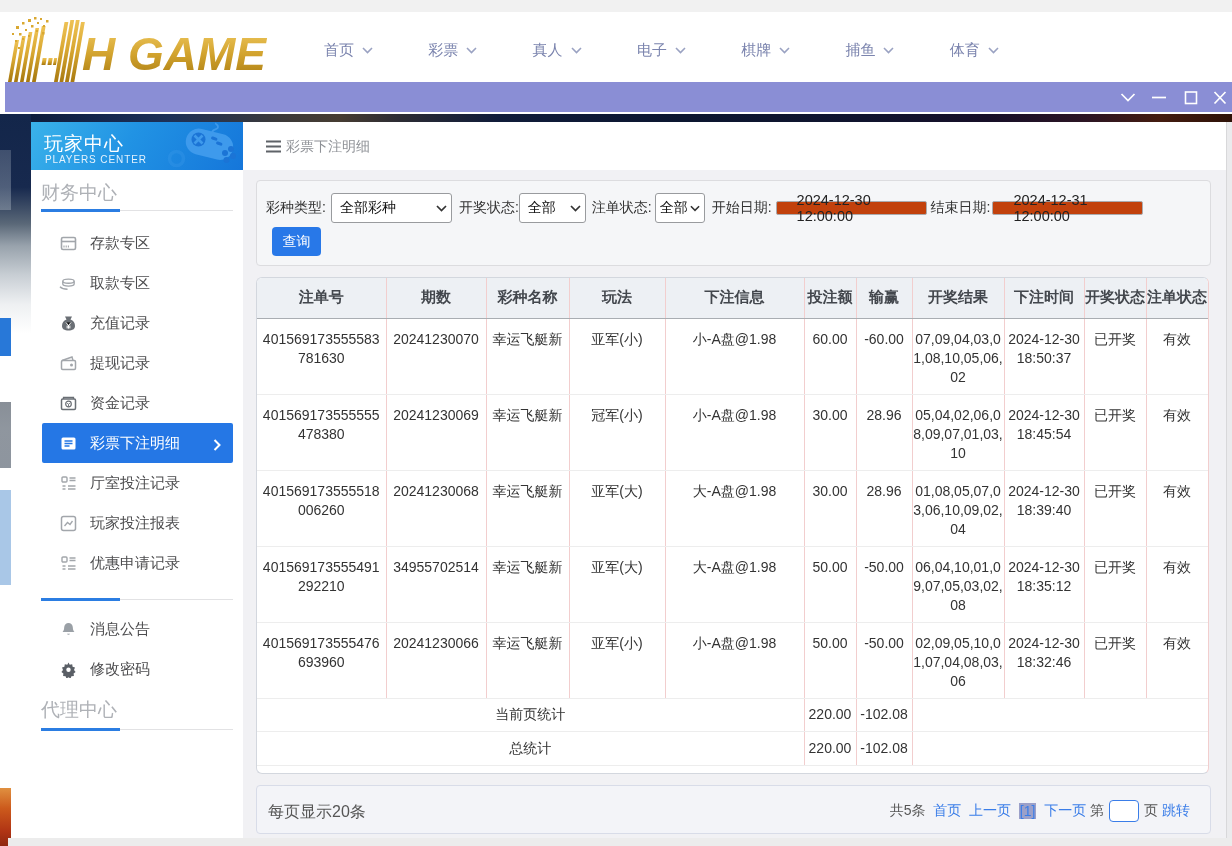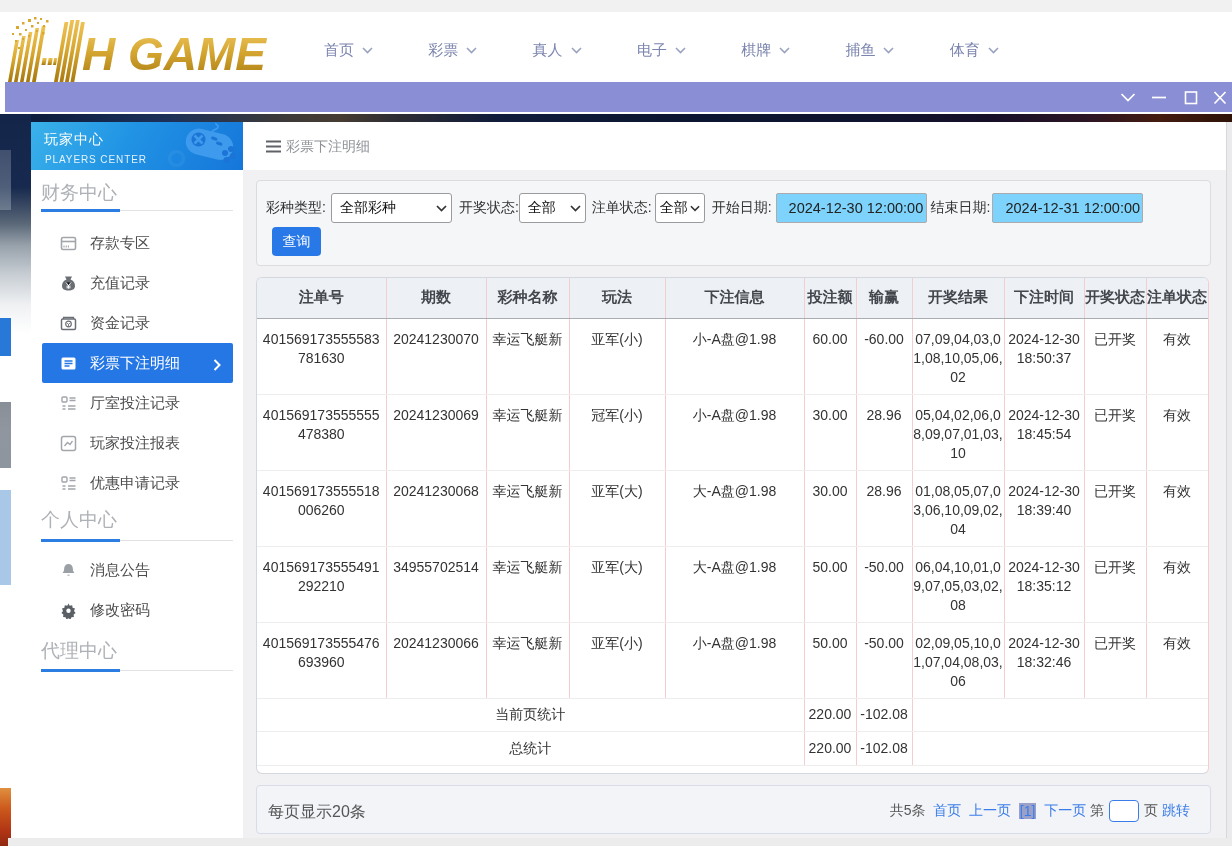--- a/index.html
+++ b/index.html
@@ -25,21 +25,21 @@
   background:linear-gradient(90deg,#0c1a38 0%,#16284e 8%,#1d3158 13%,#3c3a3a 22%,#463c32 27%,#2c2c34 32%,#101c3a 40%,#0c1630 55%,#10142e 70%,#170f28 80%,#2c1524 88%,#441c10 94%,#2e1208 100%); }
 #leftstrip { left:0; top:114px; width:31px; height:732px;
   background:linear-gradient(180deg,#13264a 0%,#17294e 10%,#5a6878 15%,#98a2ac 18%,#c8ced4 22%,#eef0f2 26%,#fff 30%,#fff 100%); }
 .lsb { left:0; width:11px; }
 #rightstrip { left:1226px; top:122px; width:6px; height:716px; background:#ebebed; border-left:1px solid #d8d8da; }
 #botstrip { left:8px; top:838px; width:1224px; height:8px; background:#ececec; }
 
 
 #sidebar { left:31px; top:122px; width:212px; height:716px; background:#fff; overflow:hidden; }
 #sbhead { position:relative; width:212px; height:48px; background:linear-gradient(120deg,#3ab2ea 0%,#2193e4 45%,#1576da 100%); overflow:hidden; }
-#sbhead .t1 { position:absolute; left:13px; top:9px; font-size:14px; color:#fff; letter-spacing:1px; }
+#sbhead .t1 { position:absolute; left:13px; top:9px; font-size:19px; color:#fff; letter-spacing:1px; }
 #sbhead .t2 { position:absolute; left:14px; top:31.5px; font-size:10px; color:#e4f2fd; letter-spacing:0.9px; }
 .sec-title { margin:0 0 0 10px; font-size:19px; line-height:21px; color:#aeb1b6; }
 .sec-line { position:relative; margin-left:10px; width:192px; height:3px; }
 .sec-line .blue { position:absolute; left:0; top:0; width:79px; height:3px; background:#2b7de2; }
 .sec-line .gray { position:absolute; left:79px; top:1px; width:113px; height:1px; background:#e2e2e4; }
 .mi { position:relative; height:40px; display:flex; align-items:center; }
 .mi .ic { position:absolute; left:28px; width:18px; height:18px; display:flex; align-items:center; justify-content:center; }
 .mi .tx { position:absolute; left:59px; font-size:15px; color:#4c4c4e; }
 .mi.sel { background:#2577e5; margin-left:11px; width:191px; border-radius:2px; }
 .mi.sel .ic { left:17px; }
@@ -49,21 +49,21 @@
 
 #content { left:243px; top:122px; width:983px; height:716px; background:#f1f1f4; }
 #crumb { position:absolute; left:0; top:0; width:983px; height:48px; background:#fff; }
 #crumb .txt { position:absolute; left:43px; top:16px; font-size:14px; color:#8f9297; }
 #filter { position:absolute; left:13px; top:58px; width:955px; height:86px; background:#f5f6f8; border:1px solid #dcdcdf; border-radius:4px; }
 .frow { position:absolute; left:9px; top:12px; height:30px; display:flex; align-items:center; }
 .flabel { font-size:14px; color:#333; }
 .fsel { height:30px; background:#fff; border:1px solid #999b9e; border-radius:3px; display:flex; align-items:center; position:relative; font-size:14px; color:#111; }
 .fsel .st { padding-left:8px; }
 .fsel svg { position:absolute; right:4px; }
-.finput { height:30px; background:#7dd3fc; border:1px solid #ababae; border-radius:2px; font-size:14.5px; color:#222; display:flex; align-items:center; padding-left:12px; }
+.finput { height:14px; background:#c2410c; border:1px solid #ababae; border-radius:2px; font-size:14.5px; color:#222; display:flex; align-items:center; padding-left:20px; }
 #qbtn { position:absolute; left:15px; top:46px; width:49px; height:29px; background:#2878e8; border-radius:4px; color:#fff; font-size:14px; text-align:center; line-height:29px; }
 
 
 #twrap { position:absolute; left:13px; top:155px; width:953px; height:497px; background:#fff; border:1px solid #d3d7de; border-right-color:#f2cece; border-radius:6px; overflow:hidden; }
 table { border-collapse:collapse; table-layout:fixed; width:951px; }
 td,th { border-right:1px solid #f2cece; text-align:center; vertical-align:middle; overflow:hidden; }
 thead th { height:40px; background:#edf0f4; border-bottom:1px solid #a9adb2; font-size:15px; color:#43474d; font-weight:bold; }
 tbody td { height:76px; font-size:14px; color:#333; line-height:19px; border-bottom:1px solid #ededed; vertical-align:top; padding-top:11px; }
 tr.stat td { height:32px; font-size:14px; color:#333; vertical-align:middle; padding-top:0; }
 td.num { text-align:center; }
@@ -205,26 +205,46 @@
           <svg width="17" height="17" viewBox="0 0 17 17">
             <rect x="1.5" y="2.5" width="14" height="12" rx="1.5" fill="none" stroke="#a2a6ab" stroke-width="1.6"></rect>
             <line x1="1.5" y1="6.5" x2="15.5" y2="6.5" stroke="#a2a6ab" stroke-width="1.6"></line>
             <path d="M4 10.5v2M6.2 10.5v2M8.4 10.5v2" stroke="#a2a6ab" stroke-width="1.1"></path>
           </svg>
         </span>
         <span class="tx">存款专区</span>
       </div>
     <div class="mi">
         <span class="ic">
+          <svg width="19" height="17" viewBox="0 0 19 17">
+            <ellipse cx="10" cy="6" rx="6" ry="2.2" fill="none" stroke="#a2a6ab" stroke-width="1.4"></ellipse>
+            <path d="M4 6v3c0 1.2 2.7 2.2 6 2.2s6-1 6-2.2V6" fill="none" stroke="#a2a6ab" stroke-width="1.4"></path>
+            <path d="M1 12c2 2 5 2.6 8 2.6" fill="none" stroke="#a2a6ab" stroke-width="1.4"></path>
+          </svg>
+        </span>
+        <span class="tx">取款专区</span>
+      </div>
+    <div class="mi">
+        <span class="ic">
           <svg width="15" height="17" viewBox="0 0 15 17">
             <path d="M5.5 4.5 L4 1.5h7L9.5 4.5 c3 1 4.5 3.5 4.5 6.5 0 3-2.5 4.5-6.5 4.5S1 14 1 11c0-3 1.5-5.5 4.5-6.5z" fill="#6a6f75"></path>
             <path d="M5 7.5l2.5 3 2.5-3M7.5 10v3.5M5.5 11.2h4M5.5 12.8h4" stroke="#fff" stroke-width="1"></path>
           </svg>
         </span>
         <span class="tx">充值记录</span>
+      </div>
+    <div class="mi">
+        <span class="ic">
+          <svg width="17" height="17" viewBox="0 0 17 17">
+            <path d="M2 5.5 L12 2l1 3.5" fill="none" stroke="#a2a6ab" stroke-width="1.4"></path>
+            <rect x="1.5" y="5.5" width="14" height="9" rx="1.2" fill="none" stroke="#a2a6ab" stroke-width="1.5"></rect>
+            <circle cx="11.5" cy="10" r="1.5" fill="#a2a6ab"></circle>
+          </svg>
+        </span>
+        <span class="tx">提现记录</span>
       </div>
     <div class="mi">
         <span class="ic">
           <svg width="17" height="17" viewBox="0 0 17 17">
             <rect x="1.5" y="4" width="14" height="10.5" rx="1.2" fill="none" stroke="#6a6f75" stroke-width="1.5"></rect>
             <path d="M3.5 4V2.5h10V4" stroke="#6a6f75" stroke-width="1.3" fill="none"></path>
             <circle cx="8.5" cy="9" r="2.8" fill="none" stroke="#6a6f75" stroke-width="1.2"></circle>
             <path d="M7.2 8l1.3 1.5L9.8 8M8.5 9.5v2" stroke="#6a6f75" stroke-width="0.9" fill="none"></path>
           </svg>
         </span>
@@ -267,21 +287,20 @@
           <svg width="17" height="17" viewBox="0 0 17 17">
             <rect x="2" y="2" width="5" height="5" rx="1" fill="none" stroke="#a2a6ab" stroke-width="1.4"></rect>
             <path d="M9.5 3h6M9.5 5.5h6" stroke="#a2a6ab" stroke-width="1.3"></path>
             <path d="M2.5 11h3M2.5 14h3" stroke="#a2a6ab" stroke-width="1.3"></path>
             <path d="M8 11h7.5M8 14h7.5" stroke="#a2a6ab" stroke-width="1.3"></path>
           </svg>
         </span>
         <span class="tx">优惠申请记录</span>
       </div>
     <div style="height:6px"></div>
-    <div class="sec-title">个人中心</div>
     <div style="height:9px"></div>
     <div class="sec-line">
         <div class="blue"></div>
         <div class="gray"></div>
       </div>
     <div style="height:8px"></div>
     <div class="mi">
         <span class="ic">
           <svg width="17" height="17" viewBox="0 0 17 17">
             <path d="M8.5 2a4.3 4.3 0 0 1 4.3 4.3c0 3 1.2 4.2 1.7 4.7H2.5c.5-.5 1.7-1.7 1.7-4.7A4.3 4.3 0 0 1 8.5 2z" fill="#9aa0a6"></path>

